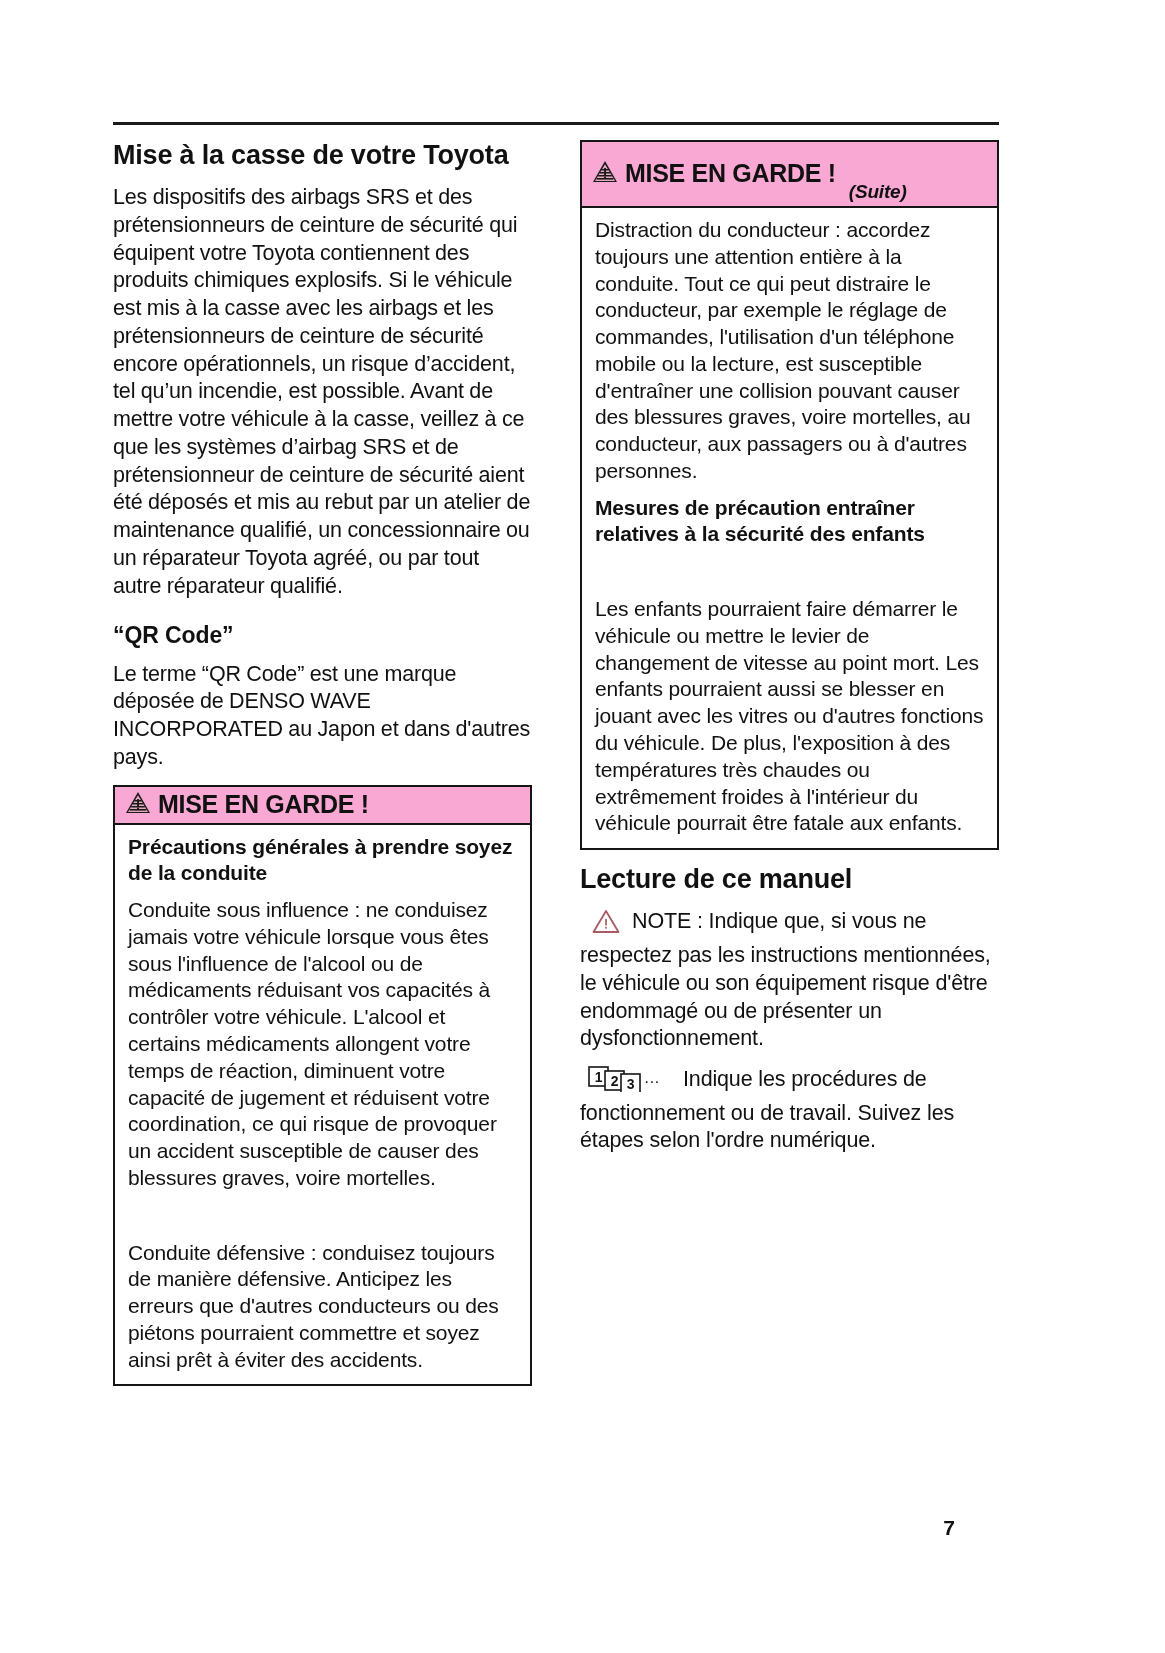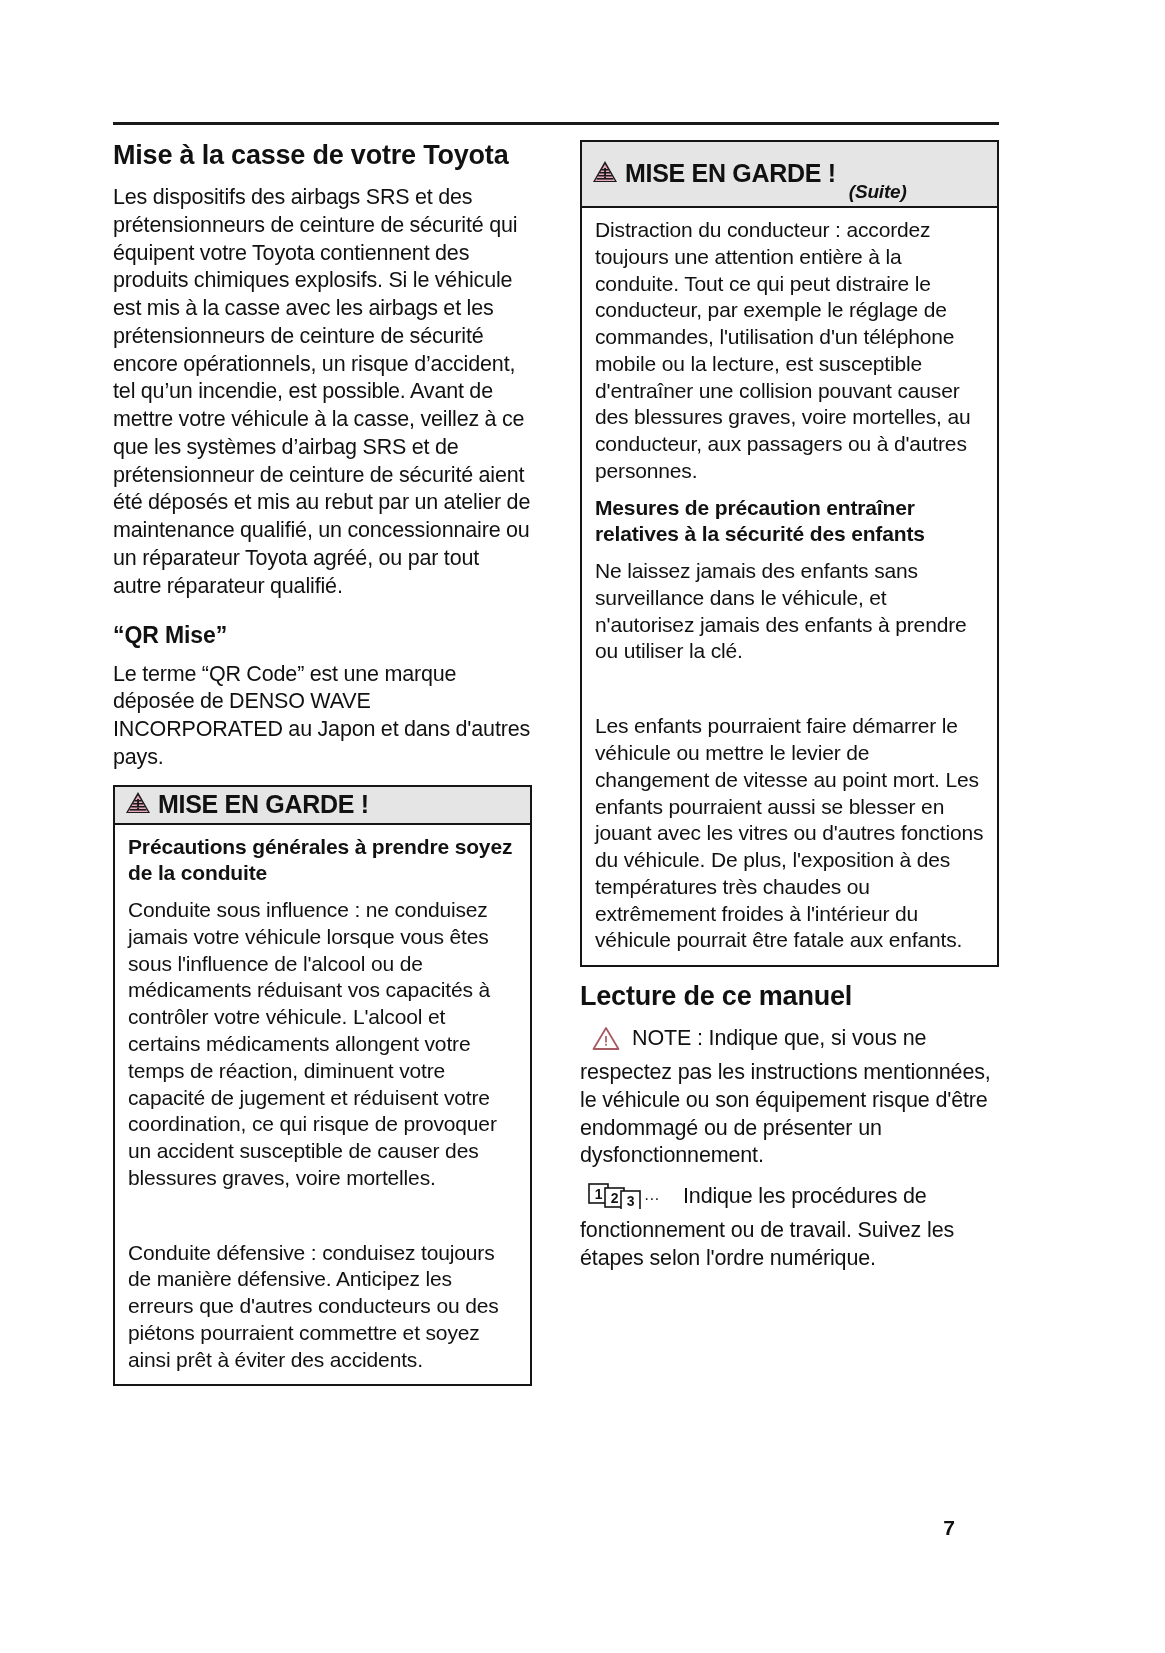--- a/index.html
+++ b/index.html
@@ -72,21 +72,21 @@
   p.body:last-child { margin-bottom: 0; }
 
   
   .warn-box {
     border: 2.5px solid #151515;
     background: #ffffff;
     margin-top: 10px;
     box-sizing: border-box;
   }
   .warn-head {
-    background: #e5e5e5;
+    background: #f9a8d4;
     border-bottom: 2.5px solid #151515;
     display: flex;
     align-items: center;
     gap: 7px;
     padding: 4px 10px 5px 10px;
     box-sizing: border-box;
   }
   .warn-head .label {
     font-size: 25px;
     font-weight: 700;
@@ -166,21 +166,21 @@
   <div class="top-rule"></div>
 
   <div class="columns">
 
     <div class="col">
 
       <h1 class="sec-title">Mise à la casse de votre Toyota</h1>
 
       <p class="body">Les dispositifs des airbags SRS et des prétensionneurs de ceinture de sécurité qui équipent votre Toyota contiennent des produits chimiques explosifs. Si le véhicule est mis à la casse avec les airbags et les prétensionneurs de ceinture de sécurité encore opérationnels, un risque d’accident, tel qu’un incendie, est possible. Avant de mettre votre véhicule à la casse, veillez à ce que les systèmes d’airbag SRS et de prétensionneur de ceinture de sécurité aient été déposés et mis au rebut par un atelier de maintenance qualifié, un concessionnaire ou un réparateur Toyota agréé, ou par tout autre réparateur qualifié.</p>
 
-      <h2 class="sub-title">“QR Mise”</h2>
+      <h2 class="sub-title">“QR Code”</h2>
 
       <p class="body">Le terme “QR Code” est une marque déposée de DENSO WAVE INCORPORATED au Japon et dans d'autres pays.</p>
 
       <div class="warn-box">
         <div class="warn-head">
           <span class="tri-striped">
             <svg width="26" height="23" viewBox="0 0 26 23" aria-hidden="true">
               <path d="M13 1 L25 22 L1 22 Z" fill="#1a1a1a"></path>
               <path d="M13 4.2 L23 21 L3 21 Z" fill="#e8a9bf"></path>
               <g fill="#1a1a1a">
@@ -225,21 +225,20 @@
                 <rect x="12.1" y="16.6" width="1.9" height="2.0"></rect>
               </g>
             </svg>
           </span>
           <span class="label">MISE EN GARDE !</span>
           <span class="suite">(Suite)</span>
         </div>
         <div class="warn-body">
           <p>Distraction du conducteur : accordez toujours une attention entière à la conduite. Tout ce qui peut distraire le conducteur, par exemple le réglage de commandes, l'utilisation d'un téléphone mobile ou la lecture, est susceptible d'entraîner une collision pouvant causer des blessures graves, voire mortelles, au conducteur, aux passagers ou à d'autres personnes.</p>
           <p class="strong">Mesures de précaution entraîner relatives à la sécurité des enfants</p>
-          <p>Ne laissez jamais des enfants sans surveillance dans le véhicule, et n'autorisez jamais des enfants à prendre ou utiliser la clé.</p>
           <p>Les enfants pourraient faire démarrer le véhicule ou mettre le levier de changement de vitesse au point mort. Les enfants pourraient aussi se blesser en jouant avec les vitres ou d'autres fonctions du véhicule. De plus, l'exposition à des températures très chaudes ou extrêmement froides à l'intérieur du véhicule pourrait être fatale aux enfants.</p>
         </div>
       </div>
 
       <h1 class="sec-title" style="margin-top:14px;">Lecture de ce manuel</h1>
 
 
       <p class="legend-item">
         <span class="icon-note">
           <svg width="30" height="26" viewBox="0 0 30 26" aria-hidden="true">

